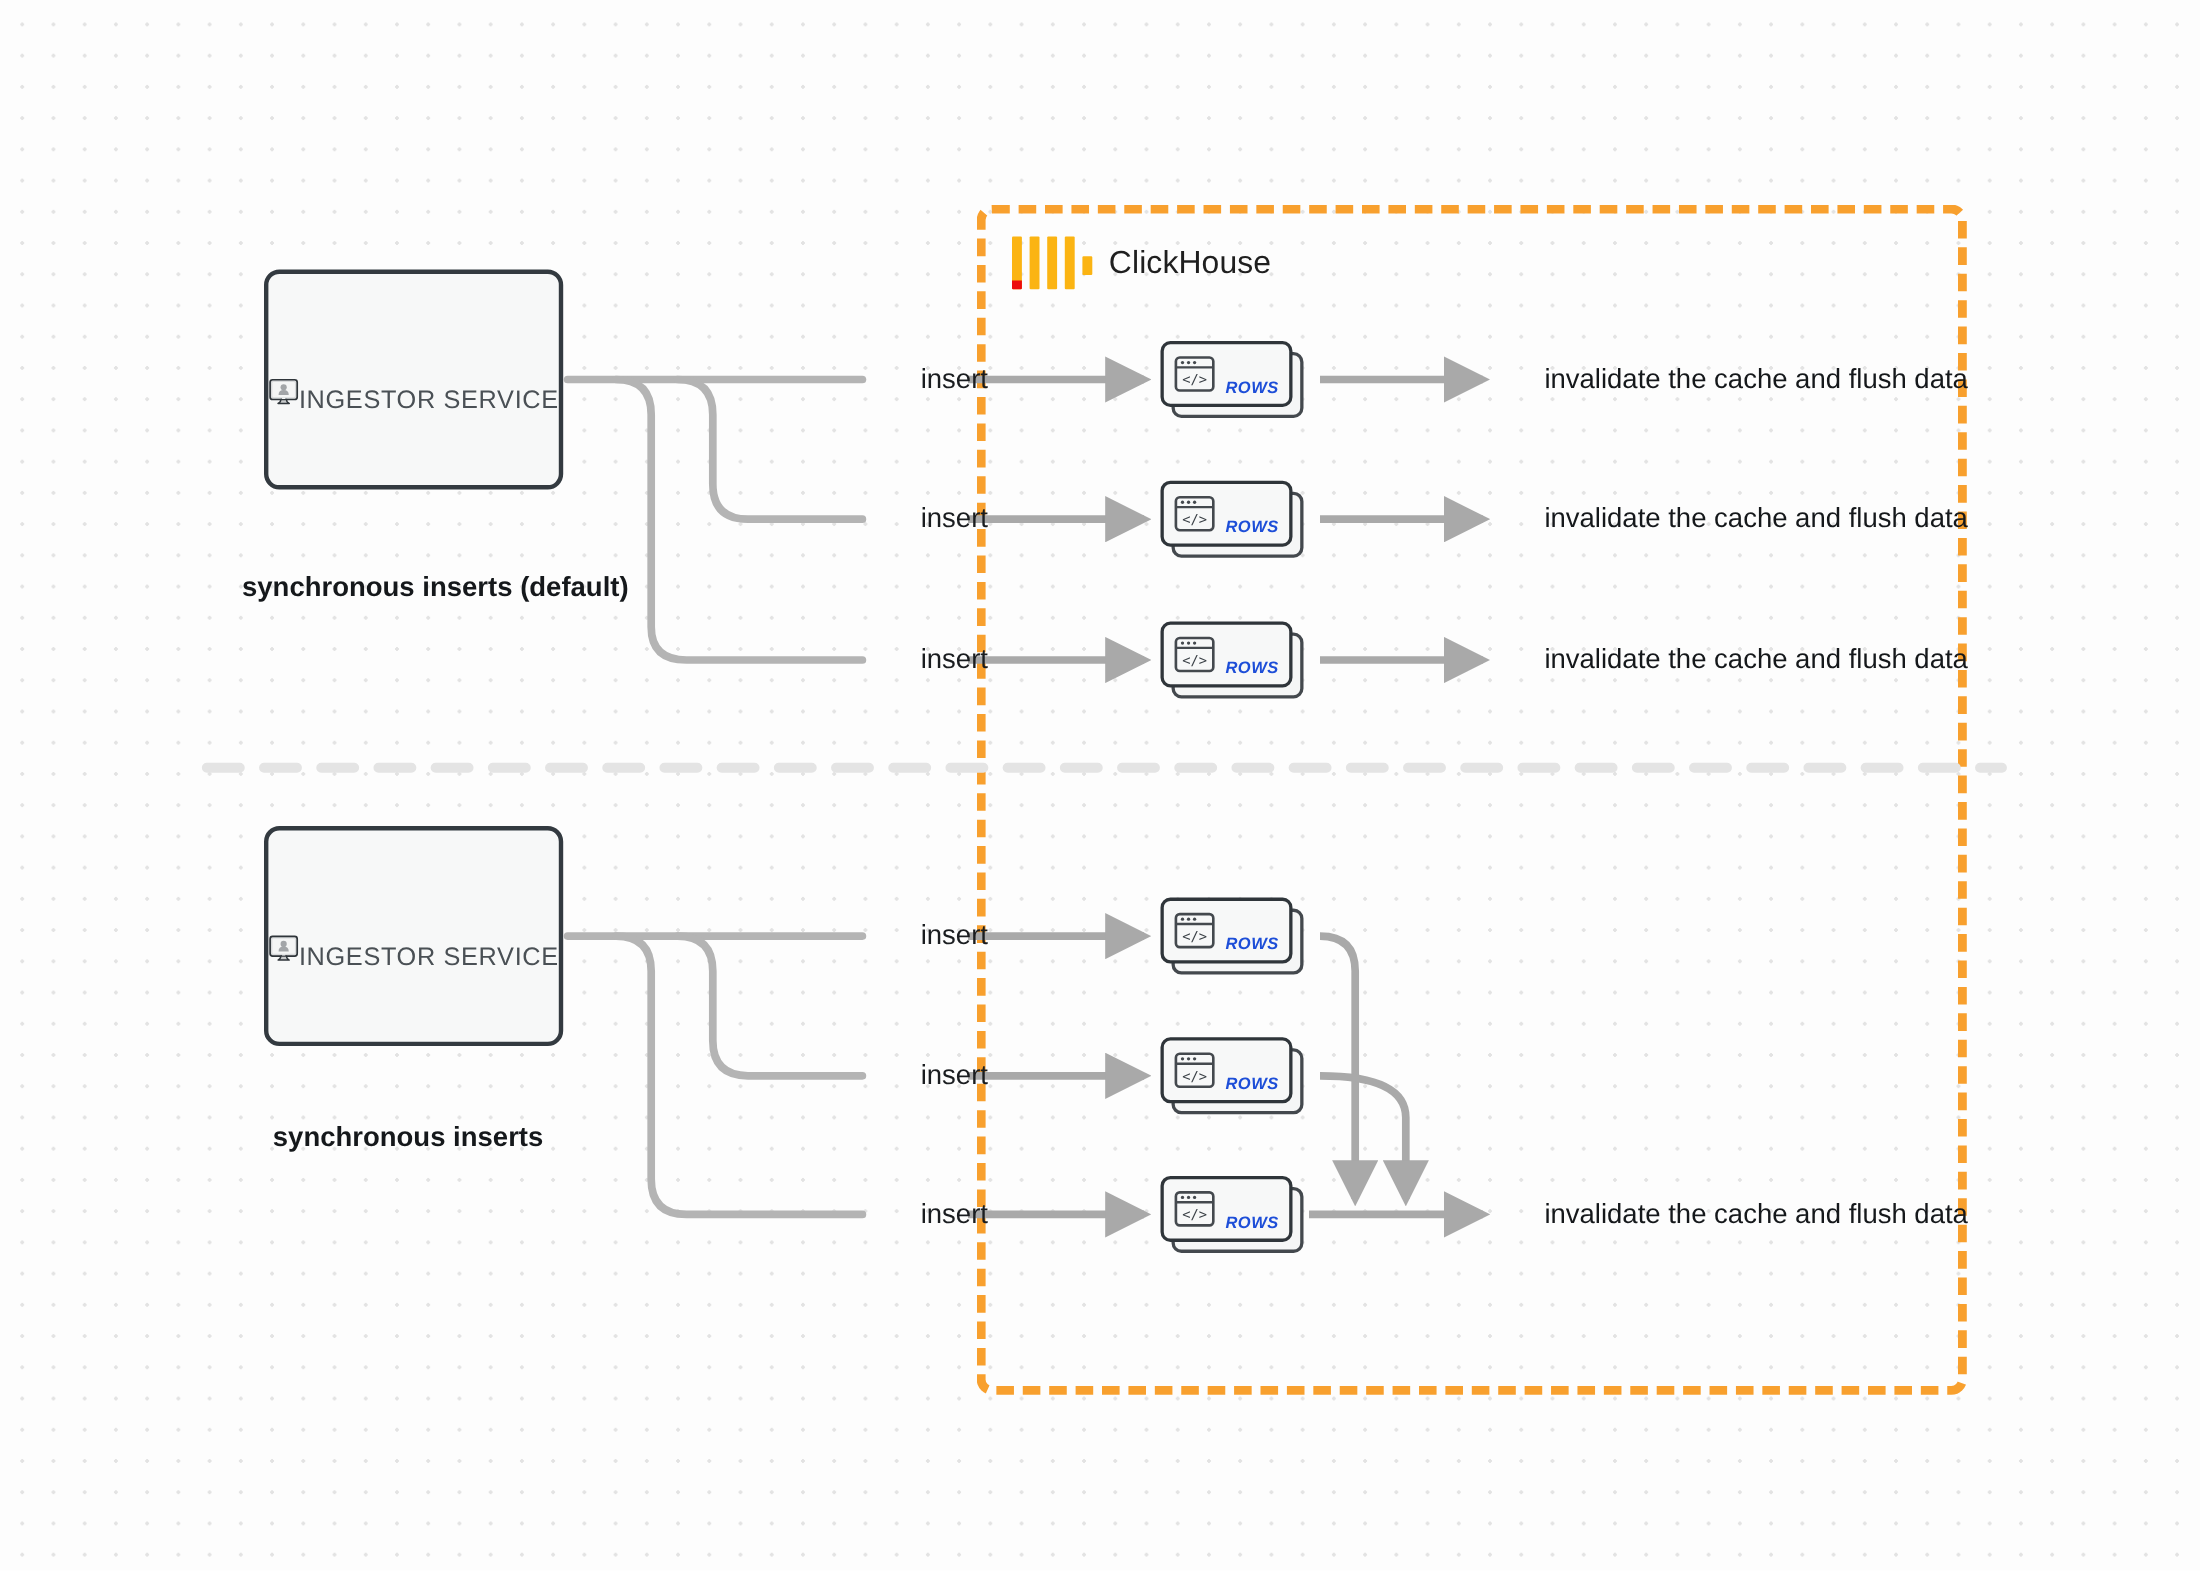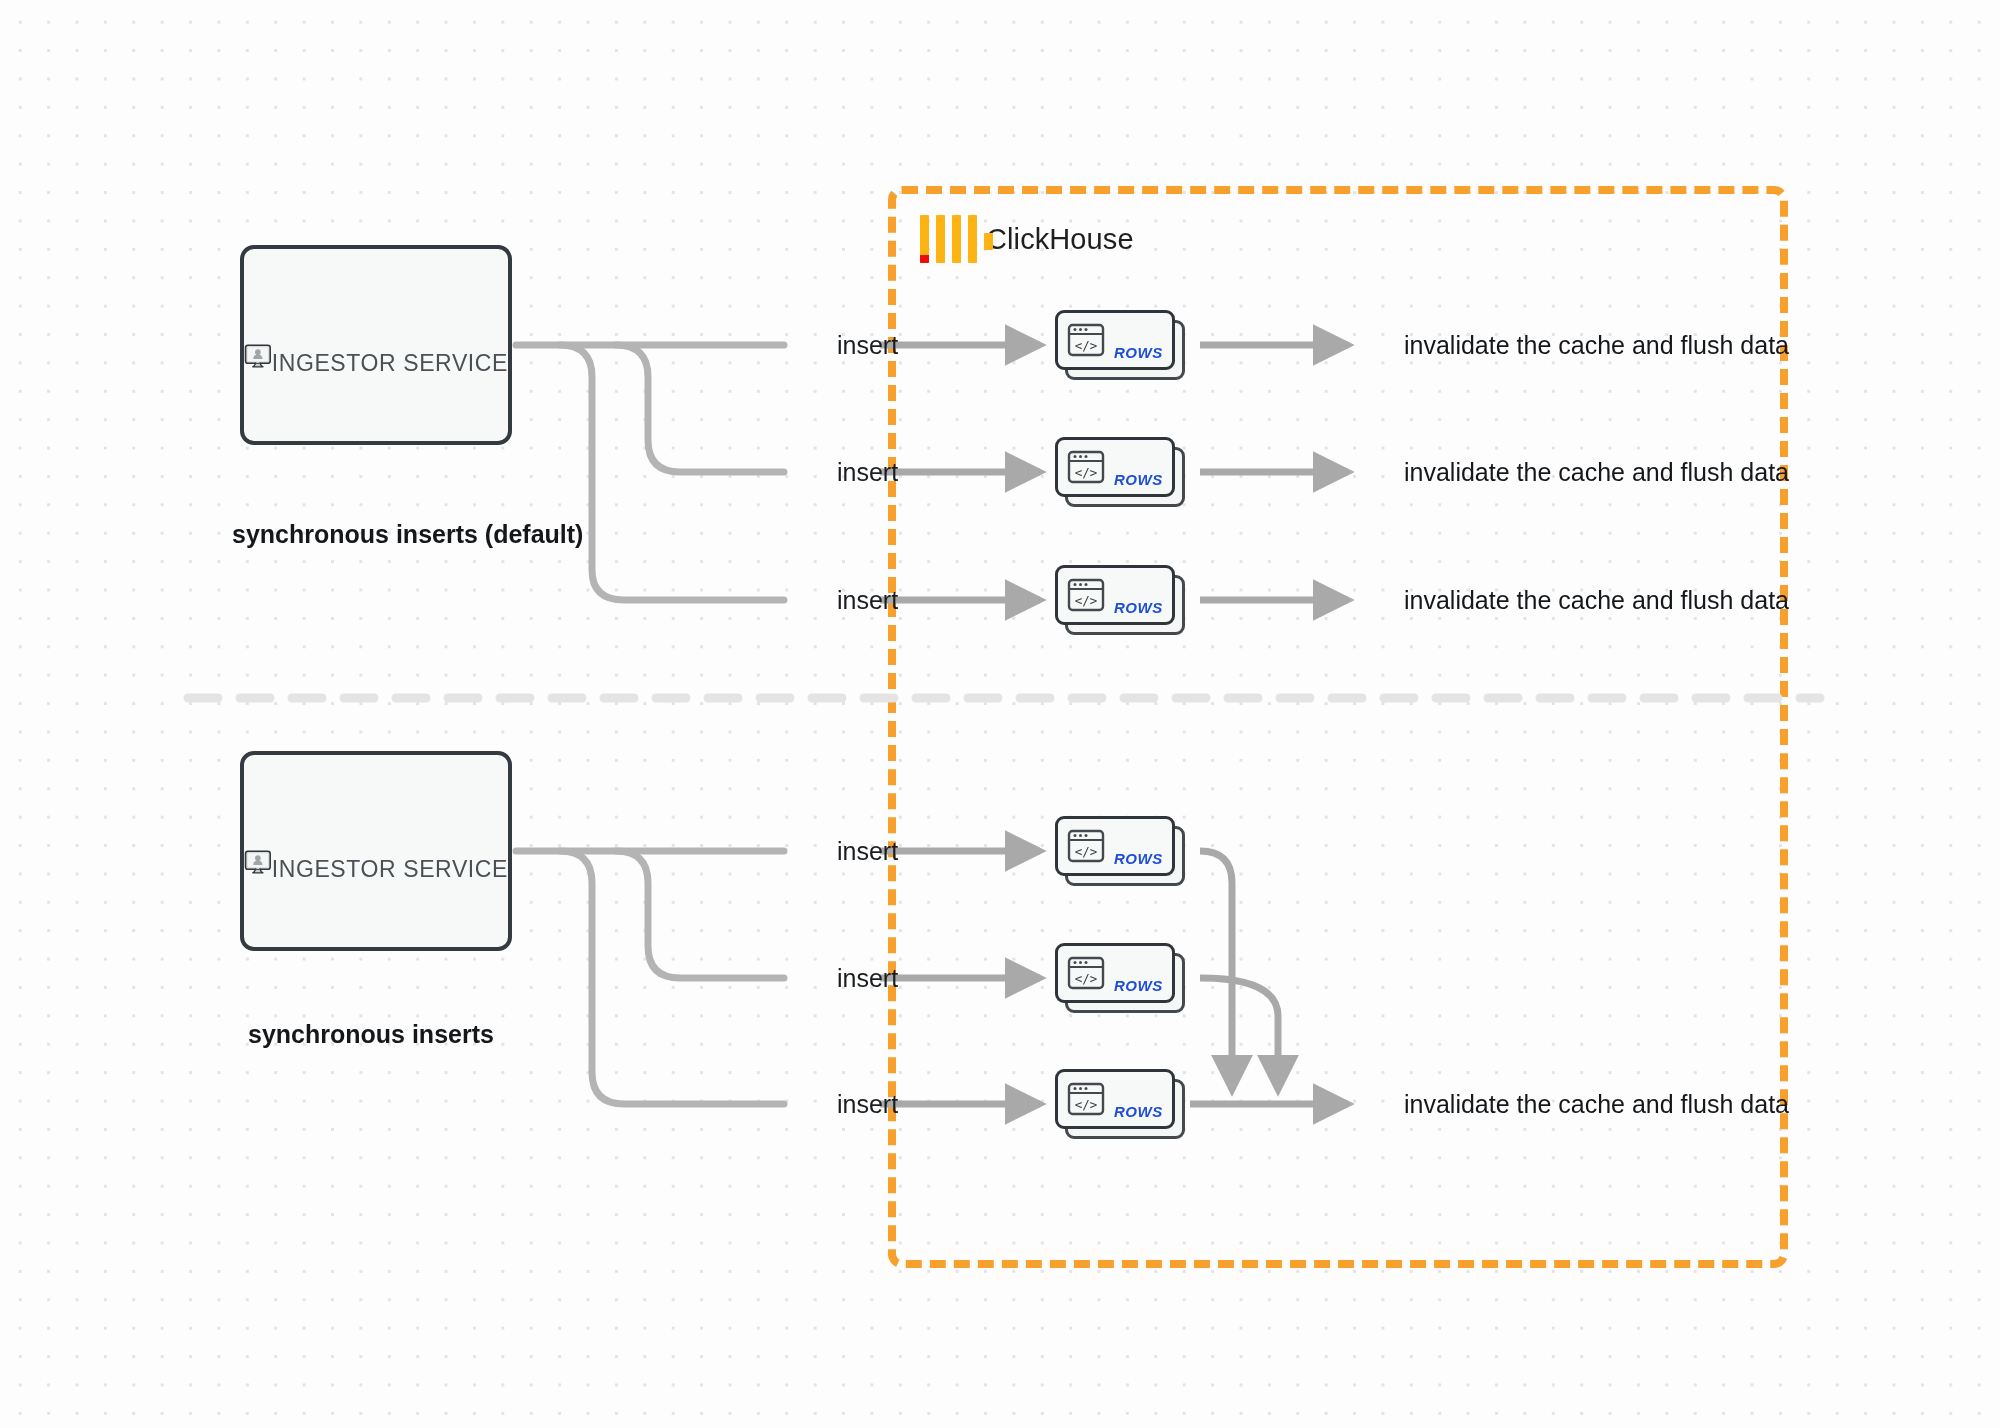--- a/index.html
+++ b/index.html
@@ -42,20 +42,21 @@
     box-sizing: border-box;
   }
 
   
   .ch-brand {
     position: absolute;
     left: 920px;
     top: 215px;
     display: flex;
     align-items: center;
+    gap: 22px;
   }
   .ch-logo {
     position: relative;
     width: 66px;
     height: 48px;
   }
   .ch-logo .bar {
     position: absolute;
     top: 0;
     width: 9px;
@@ -243,21 +244,21 @@
       <rect x="6" y="6" width="96" height="70" rx="9" fill="#d9dbdc" stroke="#2f353a" stroke-width="6"></rect>
       <rect x="14" y="14" width="80" height="54" rx="4" fill="#f4f5f5"></rect>
       <circle cx="54" cy="33" r="11" fill="#a2a5a8"></circle>
       <path d="M 36 60 q 0 -18 18 -18 q 18 0 18 18 z" fill="#a2a5a8"></path>
       <path d="M 44 76 q 0 10 -10 14 l 40 0 q -10 -4 -10 -14 z" fill="#c9cbcc" stroke="#2f353a" stroke-width="5" stroke-linejoin="round"></path>
       <rect x="48" y="70" width="12" height="4" rx="2" fill="#f4f5f5"></rect>
     </svg>
     <div class="label">INGESTOR SERVICE</div>
   </div>
 
-  <div class="caption" style="left:232px; top:520px;">synchronous inserts (default)</div>
+  <div class="caption" style="left:220px; top:520px;">synchronous inserts (default)</div>
 
   <div class="ingestor" style="left:240px; top:751px;">
     <svg class="monitor" viewBox="0 0 108 96">
       <rect x="6" y="6" width="96" height="70" rx="9" fill="#d9dbdc" stroke="#2f353a" stroke-width="6"></rect>
       <rect x="14" y="14" width="80" height="54" rx="4" fill="#f4f5f5"></rect>
       <circle cx="54" cy="33" r="11" fill="#a2a5a8"></circle>
       <path d="M 36 60 q 0 -18 18 -18 q 18 0 18 18 z" fill="#a2a5a8"></path>
       <path d="M 44 76 q 0 10 -10 14 l 40 0 q -10 -4 -10 -14 z" fill="#c9cbcc" stroke="#2f353a" stroke-width="5" stroke-linejoin="round"></path>
       <rect x="48" y="70" width="12" height="4" rx="2" fill="#f4f5f5"></rect>
     </svg>

